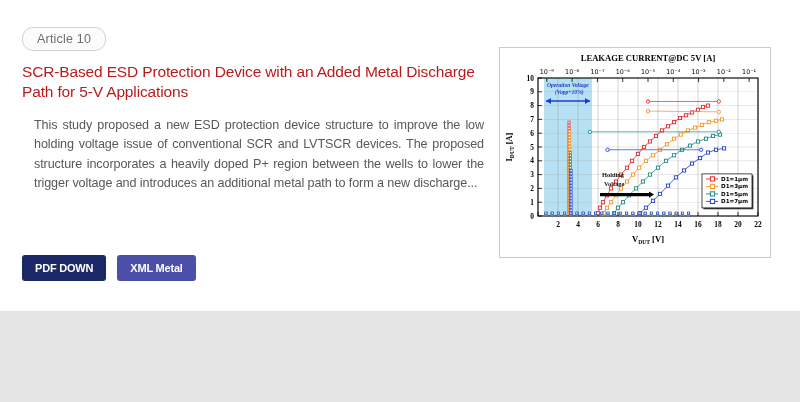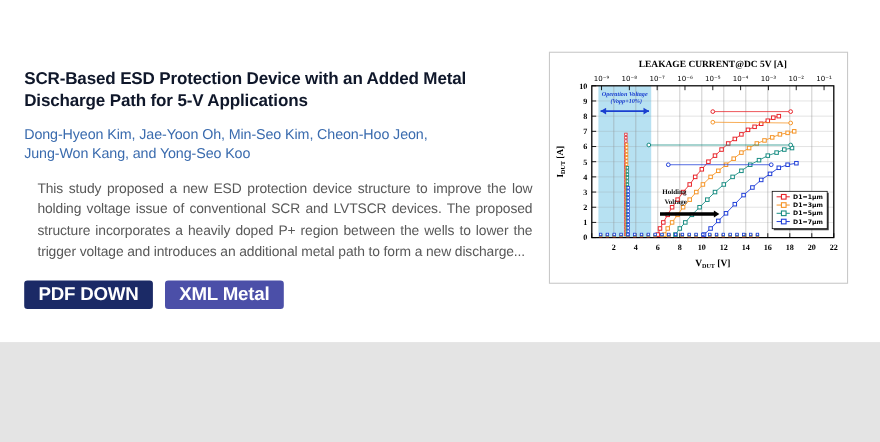--- a/index.html
+++ b/index.html
@@ -46,23 +46,23 @@
   .article-body {
     position: absolute;
     left: 22px;
     top: 62px;
     width: 462px;
   }
 
   .article-title {
     margin: 0;
     font-size: 15.5px;
-    font-weight: bold;
+    font-weight: normal;
     line-height: 1.32;
-    color: #0f172a;
+    color: #b91c1c;
     letter-spacing: -0.15px;
   }
 
   .article-authors {
     margin: 10px 0 0 0;
     font-size: 13px;
     line-height: 1.38;
     color: #3a6bae;
     letter-spacing: -0.1px;
   }
@@ -85,21 +85,21 @@
   }
   .btn {
     display: inline-flex;
     align-items: center;
     justify-content: center;
     height: 26px;
     padding: 0 13px;
     border: none;
     border-radius: 3px;
     color: #ffffff;
-    font-size: 17px;
+    font-size: 11px;
     font-weight: bold;
     font-family: "Liberation Sans", sans-serif;
     letter-spacing: -0.2px;
     cursor: pointer;
   }
   .btn-pdf { background: #1b2a66; }
   .btn-xml { background: #4b4fa8; }
 
   
   .figure-box {
@@ -123,28 +123,25 @@
     height: 91px;
     background: #e4e4e4;
     box-sizing: border-box;
   }
 </style>
 </head>
 <body>
 
 <div class="article-card">
 
+  <div class="badge">Article 10</div>
 
   <div class="article-body">
     <h2 class="article-title">SCR-Based ESD Protection Device with an Added Metal Discharge Path for 5-V Applications</h2>
 
-    <p class="article-authors">
-      <span>Dong-Hyeon Kim, Jae-Yoon Oh, Min-Seo Kim, Cheon-Hoo Jeon,</span><br>
-      <span>Jung-Won Kang, and Yong-Seo Koo</span>
-    </p>
 
     <p class="article-abstract">This study proposed a new ESD protection device structure to improve the low holding voltage issue of conventional SCR and LVTSCR devices. The proposed structure incorporates a heavily doped P+ region between the wells to lower the trigger voltage and introduces an additional metal path to form a new discharge...</p>
   </div>
 
   <div class="button-row">
     <button class="btn btn-pdf">PDF DOWN</button>
     <button class="btn btn-xml">XML Metal</button>
   </div>
 
   <div class="figure-box">

